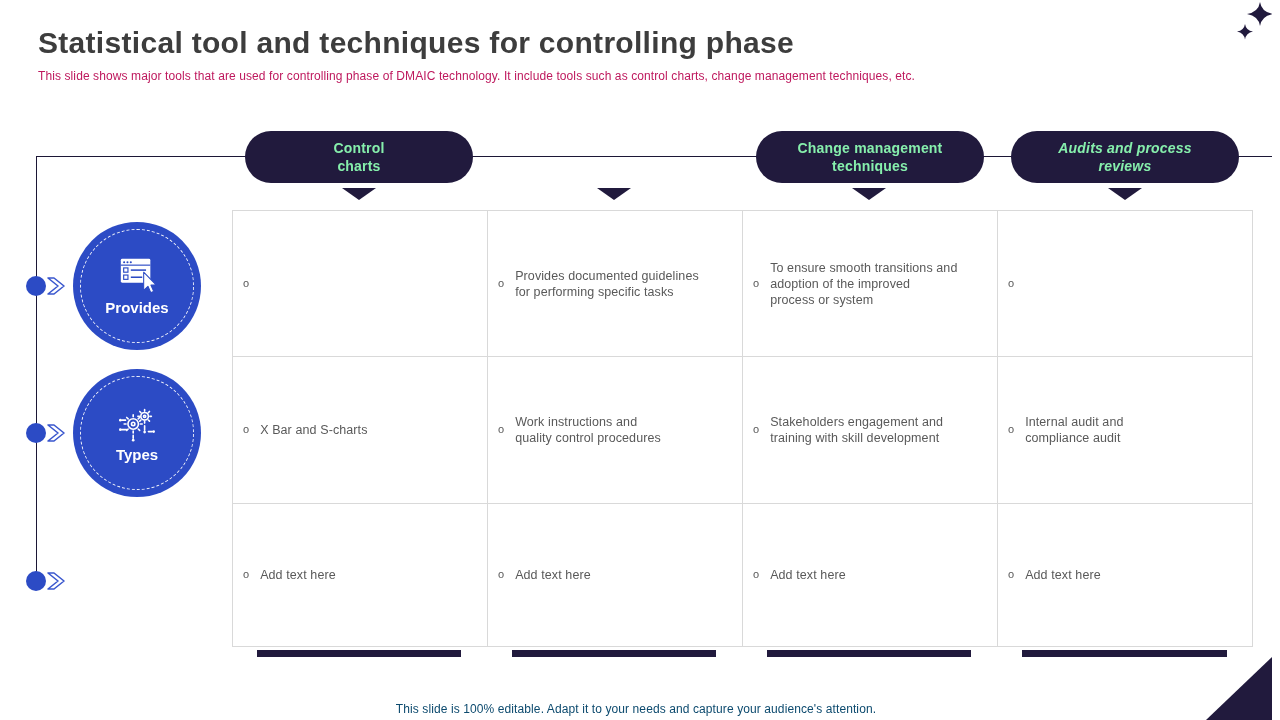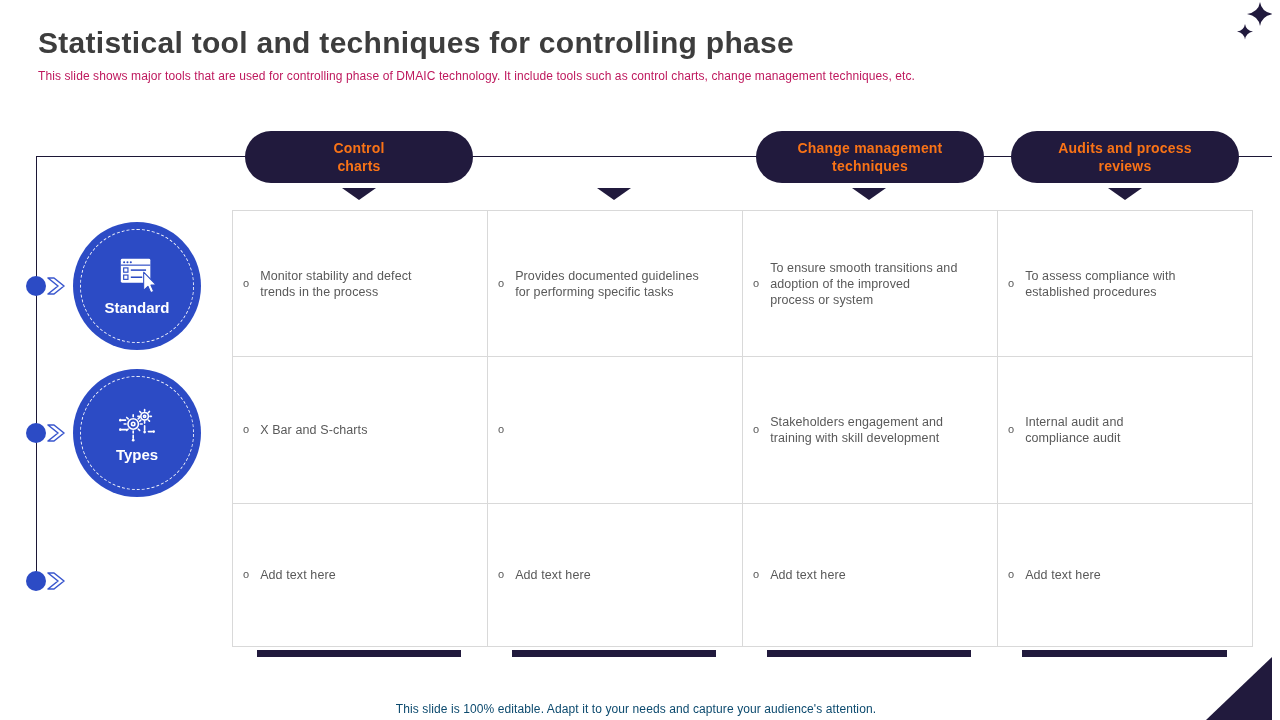--- a/index.html
+++ b/index.html
@@ -14,21 +14,21 @@
   }
   .subtitle{
     position:absolute;left:38px;top:69px;font-size:12px;color:#be185d;letter-spacing:.1px;
   }
   
   .h-line{position:absolute;left:36px;top:156px;width:1244px;height:0;border-top:1.5px solid #1c1736;}
   .v-line{position:absolute;left:36px;top:156px;width:0;height:425px;border-left:1.5px solid #1c1736;}
   
   .pill{
     position:absolute;top:131px;height:52px;border-radius:26px;background:#211a3d;
-    color:#f97316;font-weight:bold;font-size:14px;line-height:18px;letter-spacing:.2px;
+    color:#86efac;font-weight:bold;font-size:14px;line-height:18px;letter-spacing:.2px;
     display:flex;align-items:center;justify-content:center;text-align:center;
     white-space:pre-line;z-index:2;
   }
   .pill-tri{
     position:absolute;top:188px;width:0;height:0;z-index:2;
     border-left:17px solid transparent;border-right:17px solid transparent;
     border-top:12px solid #211a3d;
   }
   
   .dot{position:absolute;left:26px;width:20px;height:20px;border-radius:50%;background:#2c4bc5;z-index:2;}
@@ -93,21 +93,21 @@
   <div class="v-line"></div>
 
   <div class="pill" style="left:245px;width:228px;">
     <span>Control
 charts</span>
   </div>
   <div class="pill" style="left:756px;width:228px;">
     <span>Change management
 techniques</span>
   </div>
-  <div class="pill" style="left:1011px;width:228px;">
+  <div class="pill" style="left:1011px;width:228px;font-style:italic;">
     <span>Audits and process
 reviews</span>
   </div>
   <div class="pill-tri" style="left:342px;"></div>
   <div class="pill-tri" style="left:597px;"></div>
   <div class="pill-tri" style="left:852px;"></div>
   <div class="pill-tri" style="left:1108px;"></div>
 
   <div class="dot" style="top:276px;"></div>
   <div class="dot" style="top:423px;"></div>
@@ -129,21 +129,21 @@
       <circle cx="10.5" cy="6.5" r="1.1" fill="#2c4bc5"></circle>
       <circle cx="14" cy="6.5" r="1.1" fill="#2c4bc5"></circle>
       <circle cx="17.5" cy="6.5" r="1.1" fill="#2c4bc5"></circle>
       <rect x="7" y="9" width="31" height="1.2" fill="#2c4bc5"></rect>
       <rect x="10" y="12.5" width="4.5" height="4.5" fill="none" stroke="#2c4bc5" stroke-width="1.2"></rect>
       <rect x="17.5" y="14" width="16" height="1.6" fill="#2c4bc5"></rect>
       <rect x="10" y="20" width="4.5" height="4.5" fill="none" stroke="#2c4bc5" stroke-width="1.2"></rect>
       <rect x="17.5" y="21.5" width="12" height="1.6" fill="#2c4bc5"></rect>
       <path d="M31 17 L31 36 L35.5 31.8 L38.5 38.5 L41.5 37.1 L38.6 30.6 L44 30.2 Z" fill="#ffffff" stroke="#2c4bc5" stroke-width="1.1" stroke-linejoin="round"></path>
     </svg>
-    <div class="circle-label">Standard</div>
+    <div class="circle-label">Provides</div>
   </div>
 
   <div class="row-circle" style="top:369px;">
     <div class="dash-ring"></div>
     <svg width="46" height="40" viewBox="0 0 48 42">
       <g fill="none" stroke="#ffffff" stroke-width="1.7" stroke-linecap="round">
         <circle cx="20" cy="22" r="5.5"></circle>
         <circle cx="20" cy="22" r="1.8"></circle>
         <path d="M20 14.5 v-2 M20 29.5 v2 M12.5 22 h-2 M27.5 22 h2 M14.7 16.7 l-1.5 -1.5 M25.3 27.3 l1.5 1.5 M14.7 27.3 l-1.5 1.5 M25.3 16.7 l1.5 -1.5"></path>
         <circle cx="32" cy="14" r="4"></circle>
@@ -158,55 +158,53 @@
       <circle cx="41.5" cy="30" r="1.4" fill="#ffffff"></circle>
     </svg>
     <div class="circle-label">Types</div>
   </div>
 
 
   <div class="matrix">
     <div class="cell">
         <div class="cell-inner">
       <span class="bullet">o</span>
-      <span class="cell-text">Monitor stability and defect
-trends in the process</span>
         </div>
     </div>
     <div class="cell">
         <div class="cell-inner">
       <span class="bullet">o</span>
       <span class="cell-text">Provides documented guidelines
 for performing specific tasks</span>
         </div>
     </div>
     <div class="cell">
         <div class="cell-inner">
       <span class="bullet">o</span>
       <span class="cell-text">To ensure smooth transitions and
 adoption of the improved
 process or system</span>
         </div>
     </div>
     <div class="cell">
         <div class="cell-inner">
       <span class="bullet">o</span>
-      <span class="cell-text">To assess compliance with
-established procedures</span>
         </div>
     </div>
     <div class="cell">
         <div class="cell-inner">
       <span class="bullet">o</span>
       <span class="cell-text">X Bar and S-charts</span>
         </div>
     </div>
     <div class="cell">
         <div class="cell-inner">
       <span class="bullet">o</span>
+      <span class="cell-text">Work instructions and
+quality control procedures</span>
         </div>
     </div>
     <div class="cell">
         <div class="cell-inner">
       <span class="bullet">o</span>
       <span class="cell-text">Stakeholders engagement and
 training with skill development</span>
         </div>
     </div>
     <div class="cell">

